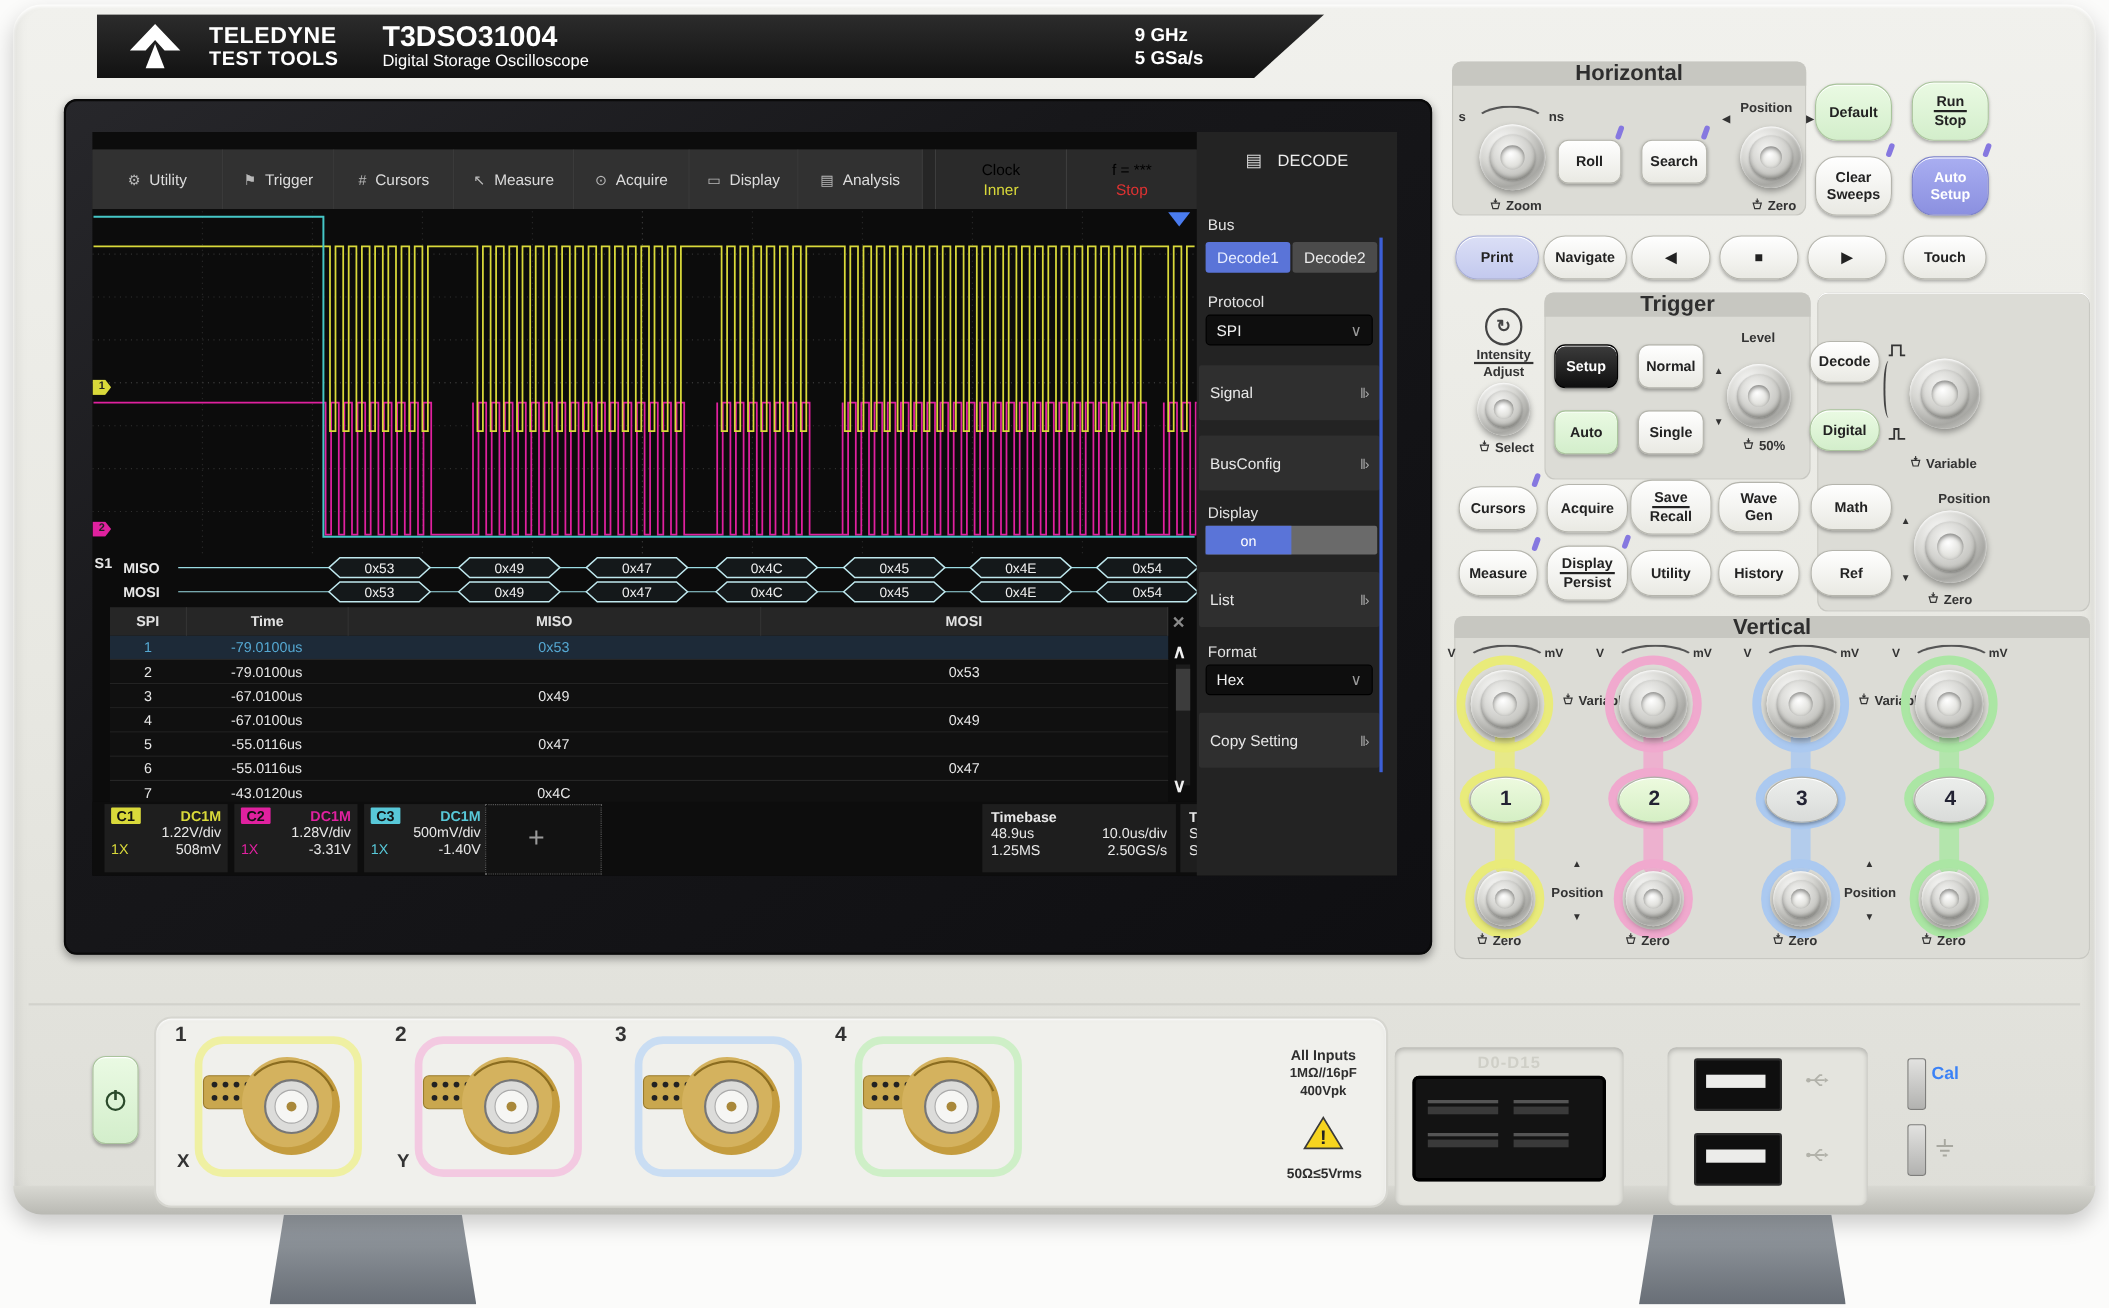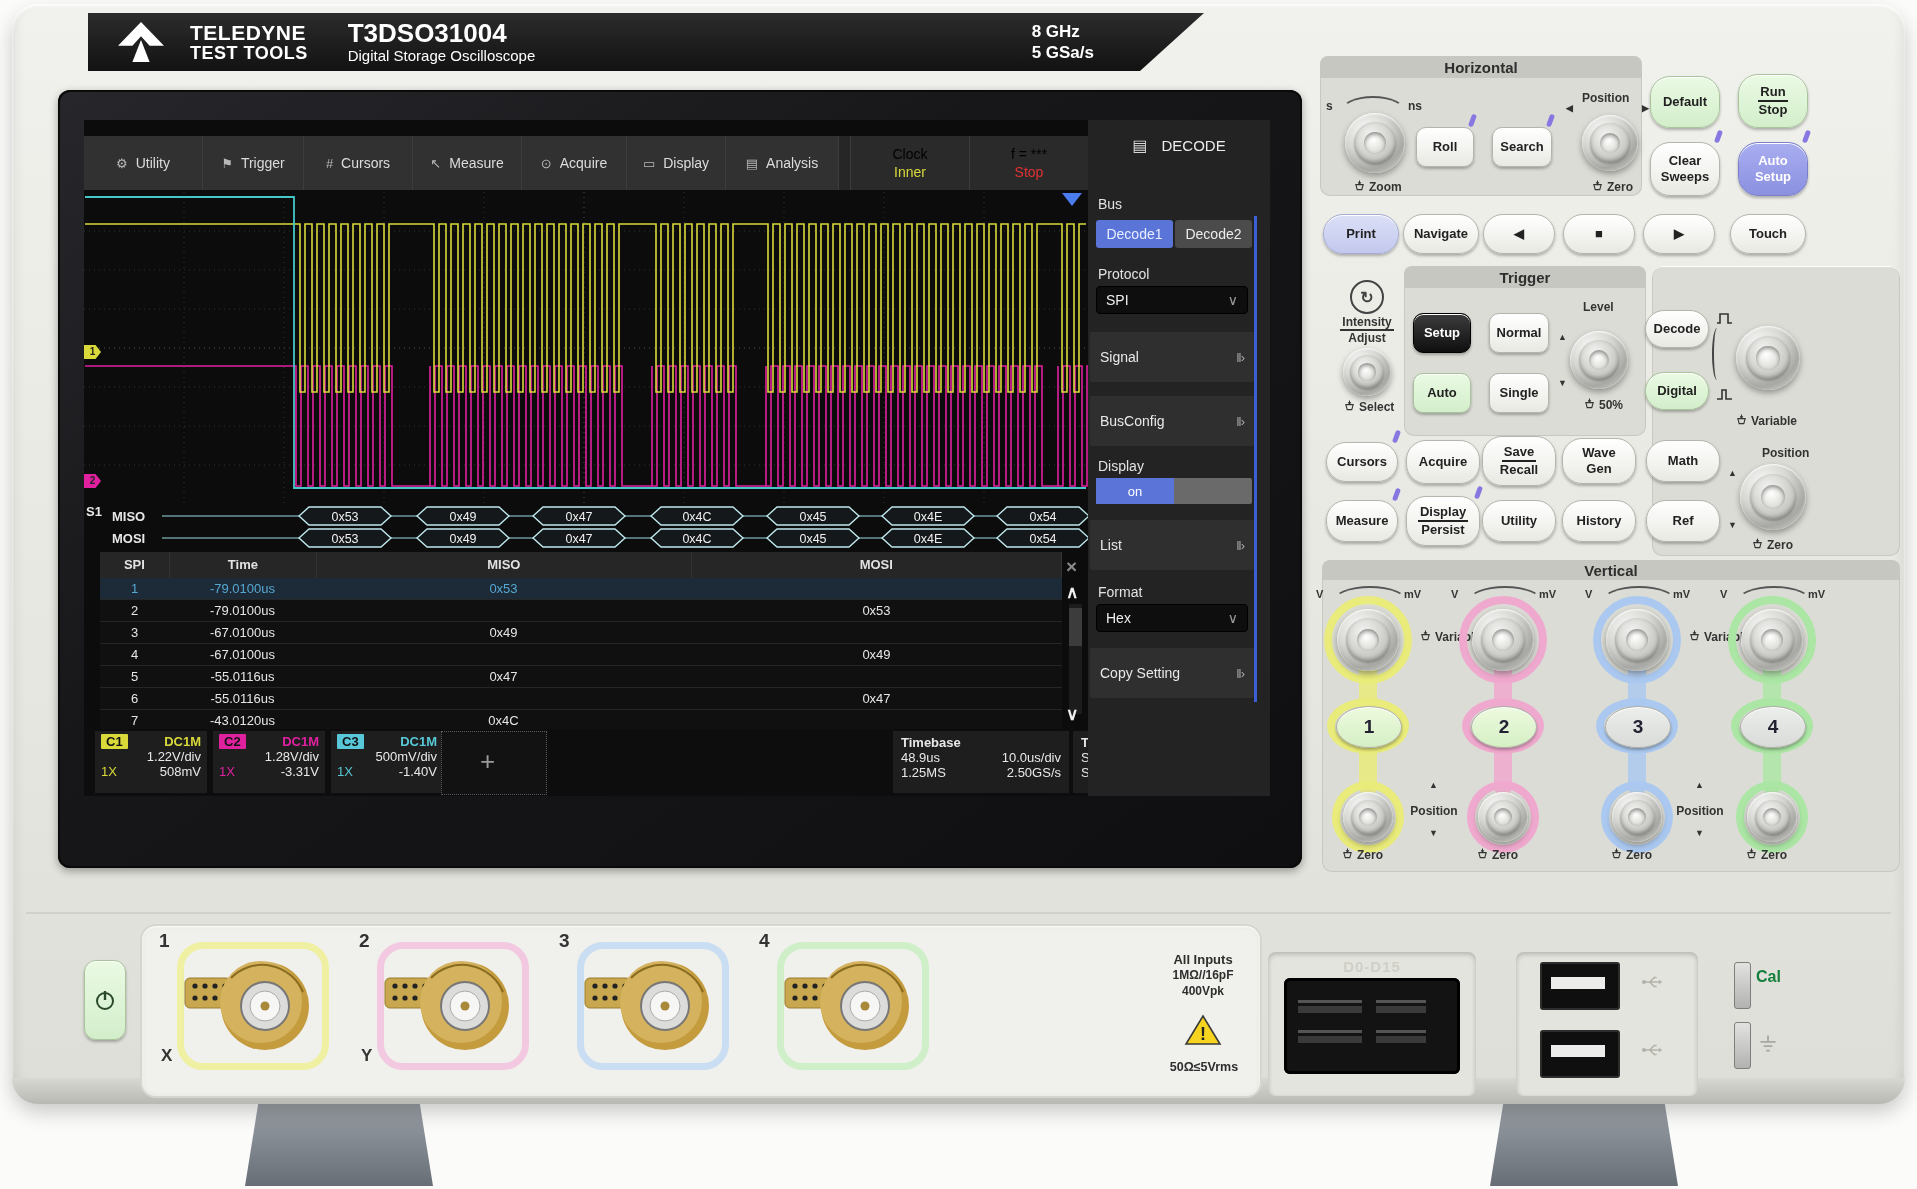--- a/index.html
+++ b/index.html
@@ -27,21 +27,21 @@
   .btn.purple{background:linear-gradient(#a9aef1,#8b90e0);color:#fff;border-color:#7a7fc8}
   .btn.lav{background:linear-gradient(#dbdff6,#c3c9ee);border-color:#a6acd6}
   .btn.black{background:linear-gradient(#3c3c3c,#0f0f0f);color:#fff;border-color:#000}
   .btn.pill{border-radius:20px}
   .fr span:first-child{border-bottom:2px solid currentColor;padding:0 2px}
   .knob{position:absolute;border-radius:50%;background:radial-gradient(circle at 36% 30%,#fbfbfa,#d6d6d2 40%,#a7a7a3 68%,#c2c2be 82%,#8e8e8a);box-shadow:0 3px 6px rgba(0,0,0,.35),inset 0 1px 2px #fff}
   .knob::before{content:"";position:absolute;left:15%;top:15%;right:15%;bottom:15%;border-radius:50%;background:radial-gradient(circle at 40% 32%,#f4f4f2,#c9c9c5 62%,#97978f);box-shadow:inset 0 -2px 4px rgba(0,0,0,.3),0 1px 2px rgba(0,0,0,.25)}
   .knob::after{content:"";position:absolute;left:32%;top:32%;right:32%;bottom:32%;border-radius:50%;background:radial-gradient(circle at 42% 36%,#ffffff,#e3e3df 55%,#c5c5c1);box-shadow:inset 0 2px 4px rgba(0,0,0,.42)}
   .ring{position:absolute;border-radius:50%;box-sizing:border-box}
   .panel{position:absolute;background:#dcdcd6;border-radius:10px;box-shadow:inset 0 1px 0 #fff,inset 0 0 0 1px #c8c8c2}
-  .pband{position:absolute;background:#c7c7c1;border-radius:8px 8px 0 0;display:flex;align-items:center;justify-content:center;font-weight:bold;color:#2e2e2e;font-size:15px}
+  .pband{position:absolute;background:#c7c7c1;border-radius:8px 8px 0 0;display:flex;align-items:center;justify-content:center;font-weight:bold;color:#2e2e2e;font-size:20px}
   .tick{position:absolute;width:5px;height:13px;background:#8678e0;border-radius:3px;transform:rotate(20deg)}
   .arc{position:absolute;border-top:2px solid #555;border-left:2px solid transparent;border-right:2px solid transparent;border-radius:50% 50% 0 0/100% 100% 0 0}
   .chbtn{position:absolute;display:flex;align-items:center;justify-content:center;border-radius:50%;font-size:19px;font-weight:bold;border:1px solid #b0b0a8;box-shadow:0 2px 3px rgba(0,0,0,.3),inset 0 1px 0 #fff}
   .seam{position:absolute;left:26px;top:912px;width:1865px;height:0;border-top:2px solid #d2d2cc}
   .grp{position:absolute;border:2px solid #d6d6d0;border-radius:16px;background:#f0f0ec;box-shadow:inset 0 1px 2px #fff,inset 0 0 6px rgba(0,0,0,.05)}
   .recess{position:absolute;background:#e4e4de;border-radius:8px;box-shadow:inset 0 2px 5px rgba(0,0,0,.22)}
   .usbport{position:absolute;width:76px;height:44px;background:#0f0f0f;border:2px solid #2c2c2c;border-radius:3px}
   .usbport i{position:absolute;left:9px;top:13px;width:54px;height:12px;background:#ececea;display:block}
   .pin{position:absolute;width:15px;height:45px;background:linear-gradient(#e2e2e0,#b2b2b0);border:1px solid #7e7e7c;border-radius:3px}
 </style>
@@ -62,21 +62,21 @@
     </svg>
     <div style="margin-left:20px;line-height:1.02">
       <div style="font-size:21px;font-weight:bold;letter-spacing:.5px">TELEDYNE</div>
       <div style="font-size:18px;font-weight:bold;letter-spacing:.5px">TEST TOOLS</div>
     </div>
     <div style="margin-left:40px;line-height:1.1">
       <div style="font-size:26px;font-weight:bold">T3DSO31004</div>
       <div style="font-size:15px">Digital Storage Oscilloscope</div>
     </div>
     <div style="margin-left:auto;margin-right:110px;text-align:left;line-height:1.25;font-weight:bold;font-size:17px">
-      <div>8 GHz</div>
+      <div>9 GHz</div>
       <div>5 GSa/s</div>
     </div>
   </div>
 
   <div class="bezel"></div>
   <div class="lcd"></div>
   <div class="menubar" id="menubar">
       <div class="mi" style="width: 118px;">
         <span class="ic">⚙</span>
         <span>Utility</span>
@@ -719,18 +719,18 @@
   <div class="usbport" style="left:1540px;top:1030px">
       <i></i>
     </div>
   <svg class="abs" style="left:1640px;top:1042px" width="24" height="16" viewBox="0 0 20 14">
       <path d="M2 7 H16 M8 7 L12 3 H14 M8 7 L12 11 H14" stroke="#b2b2aa" fill="none" stroke-width="1.4"></path>
       <circle cx="3" cy="7" r="1.8" fill="#b2b2aa"></circle>
       <path d="M16 5 L19 7 L16 9 Z" fill="#b2b2aa"></path>
     </svg>
 
   <div class="pin" style="left:1734px;top:962px"></div>
-  <div class="t" style="left:1756px;top:968px;font-size:16px;color:#15803d">Cal</div>
+  <div class="t" style="left:1756px;top:968px;font-size:16px;color:#3b82f6">Cal</div>
   <div class="pin" style="left:1734px;top:1022px"></div>
   <svg class="abs" style="left:1758px;top:1034px" width="20" height="18" viewBox="0 0 16 14">
       <path d="M8 1 V6 M2 6 H14 M4.5 9.5 H11.5 M6.5 13 H9.5" stroke="#a8a8a0" fill="none" stroke-width="1.4"></path>
     </svg>
 </div>
 
 </body></html>

